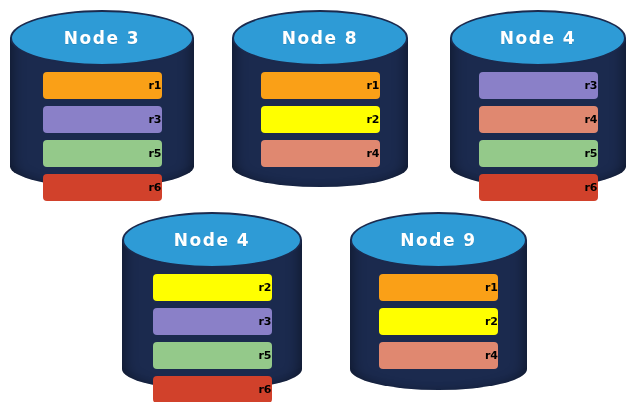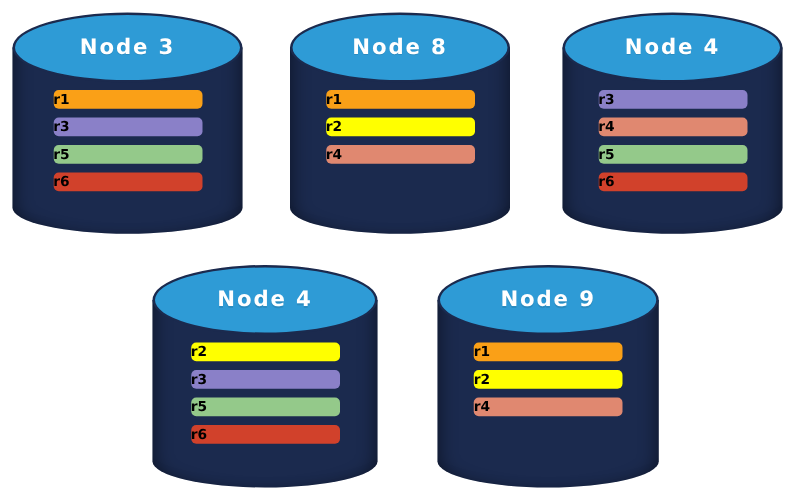--- a/index.html
+++ b/index.html
@@ -59,25 +59,25 @@
   .replicas {
     position: absolute;
     left: 0;
     right: 0;
     display: flex;
     flex-direction: column;
     align-items: center;
   }
   .replica {
     width: 119px;
-    height: 15px;
+    height: 27px;
     border-radius: 4px;
     display: flex;
     align-items: center;
-    justify-content: flex-start;
+    justify-content: flex-end;
     margin-bottom: 7px;
     box-sizing: border-box;
   }
   .replica-label {
     color: #000000;
     font-weight: bold;
     font-size: 11px;
     line-height: 11px;
   }
 </style>

